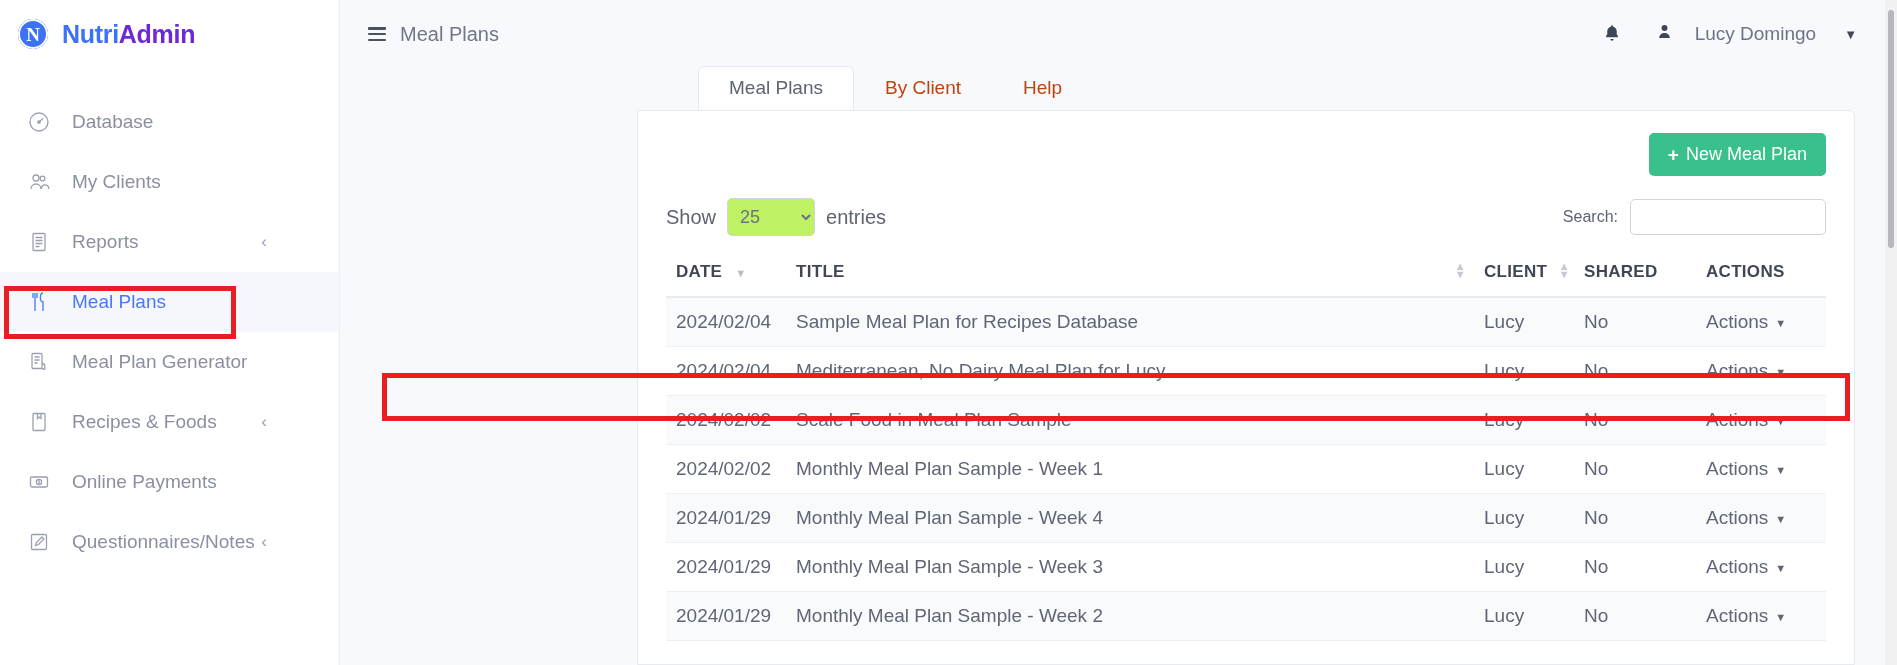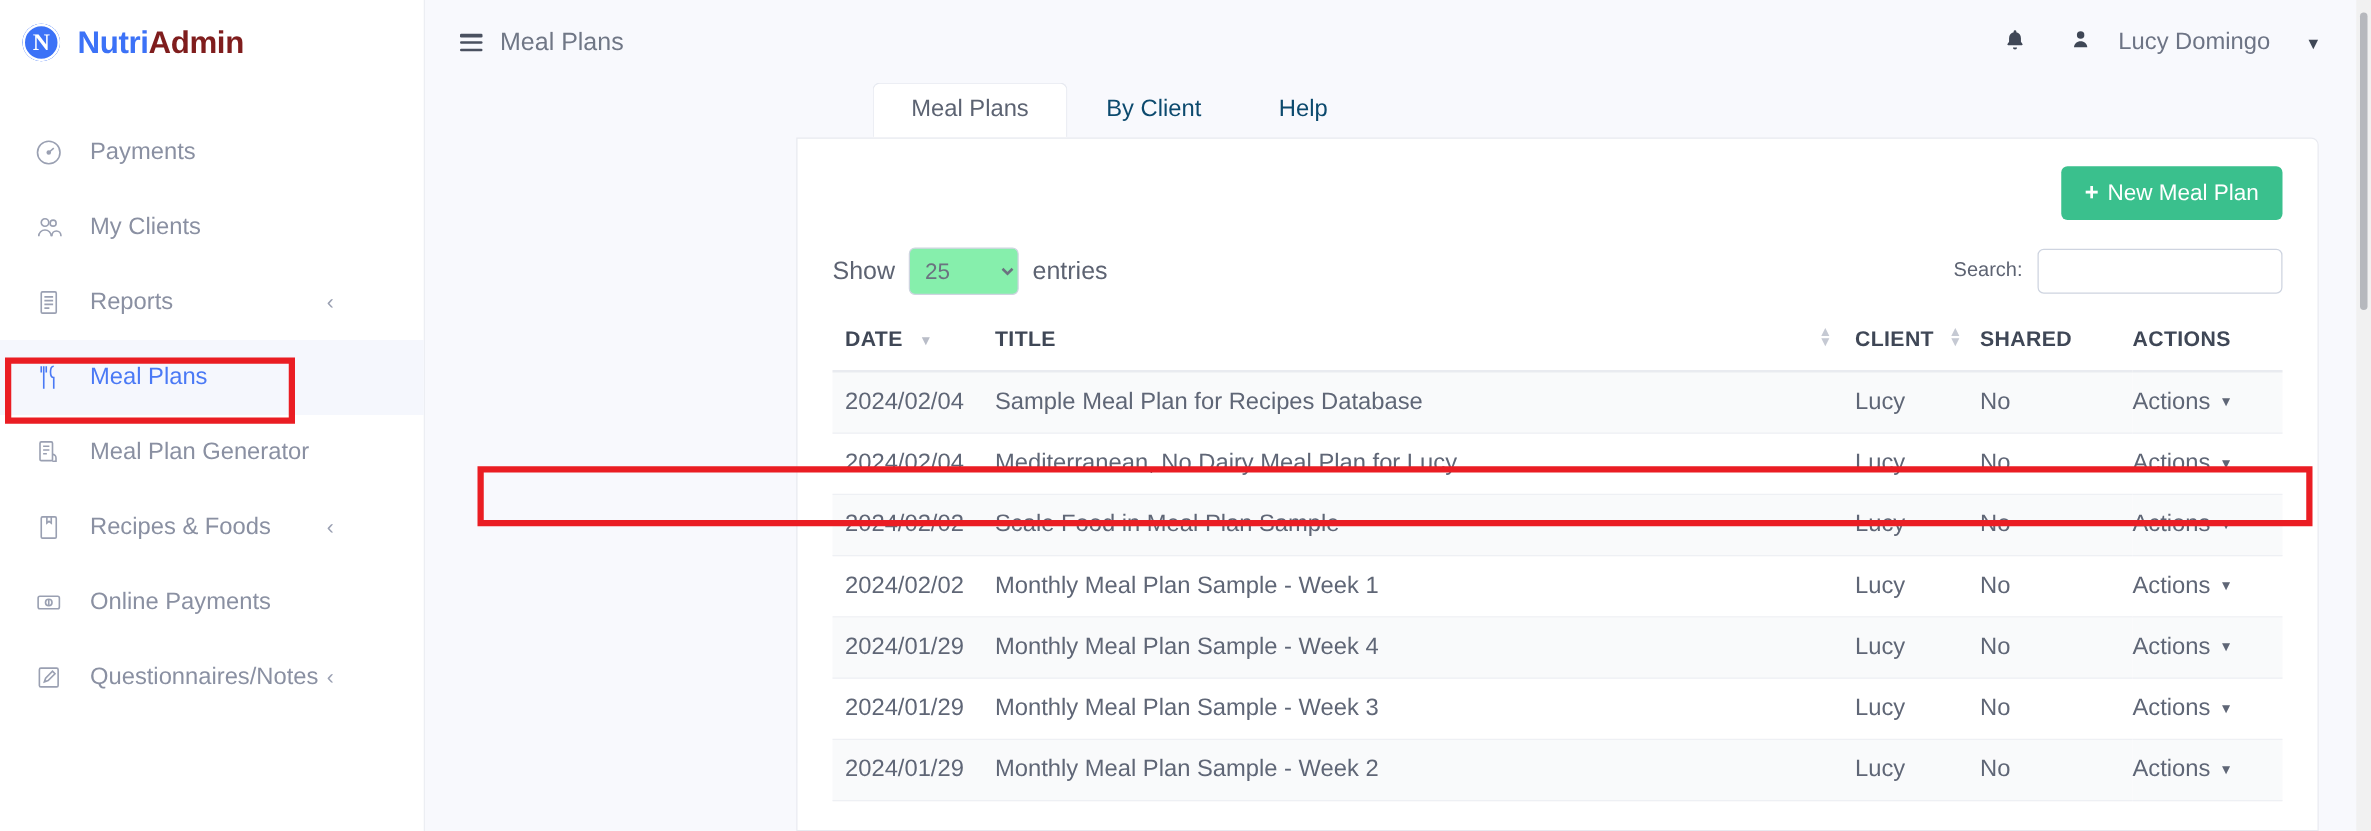--- a/index.html
+++ b/index.html
@@ -31,21 +31,21 @@
     width: 30px; height: 30px; border-radius: 50%;
     background: #3c72f7;
     display: flex; align-items: center; justify-content: center;
     color: #fff; font-weight: bold; font-size: 19px;
     font-family: "Liberation Serif", serif;
     line-height: 1;
     box-shadow: inset 0 0 0 2px #ffffff, inset 0 0 0 3px #3c72f7;
   }
   .brand-text { font-size: 25px; letter-spacing: -0.3px; }
   .brand-text .b1 { color: #3c72f7; font-weight: bold; }
-  .brand-text .b2 { color: #7f1d1d; font-weight: bold; }
+  .brand-text .b2 { color: #6d28d9; font-weight: bold; }
 
   .nav { margin-top: 24px; }
   .nav-item {
     display: flex; align-items: center;
     height: 60px;
     padding-left: 22px;
     color: #8a90a2;
     font-size: 19px;
     position: relative;
     cursor: pointer;
@@ -101,21 +101,21 @@
   .tabs {
     display: flex; align-items: flex-end;
     padding-left: 358px;
     height: 44px;
     position: absolute; top: 66px; left: 0; right: 0;
   }
   .tab {
     padding: 0 30px;
     height: 44px;
     display: flex; align-items: center;
-    font-size: 19px; color: #0c4a6e;
+    font-size: 19px; color: #c2410c;
     cursor: pointer;
     border: 1px solid transparent;
     border-radius: 6px 6px 0 0;
     position: relative;
     white-space: nowrap;
   }
   .tab.active {
     background: #ffffff;
     border-color: #e6e9f0;
     border-bottom-color: #ffffff;
@@ -152,21 +152,21 @@
     margin-top: 22px;
   }
   .show-entries { display: flex; align-items: center; gap: 11px; font-size: 20px; color: #5d6372; }
   .entries-select {
     font-size: 18px;
     font-family: "Liberation Sans", sans-serif;
     color: #6b7280;
     padding: 7px 8px;
     border: 1px solid #ced4e0;
     border-radius: 5px;
-    background: #86efac;
+    background: #bef264;
     width: 88px;
     cursor: pointer;
   }
   .search-wrap { margin-left: auto; display: flex; align-items: center; gap: 12px; }
   .search-label { font-size: 16px; color: #5d6372; }
   .search-input {
     width: 196px; height: 36px;
     border: 1px solid #ced4e0;
     border-radius: 5px;
     background: #ffffff;
@@ -252,21 +252,21 @@
     <nav class="nav">
 
       <div class="nav-item">
         <span class="nav-icon">
           <svg width="24" height="24" viewBox="0 0 24 24" fill="none" stroke="currentColor" stroke-width="1.3">
             <circle cx="12" cy="12" r="9"></circle>
               <path d="M12 12 L16 8.5"></path>
               <circle cx="12" cy="12" r="1.2" fill="currentColor"></circle>
           </svg>
         </span>
-        <span class="nav-label">Payments</span>
+        <span class="nav-label">Database</span>
       </div>
 
       <div class="nav-item">
         <span class="nav-icon">
           <svg width="24" height="24" viewBox="0 0 24 24" fill="none" stroke="currentColor" stroke-width="1.3">
             <circle cx="9" cy="8" r="3"></circle>
               <circle cx="15.5" cy="8.5" r="2.4"></circle>
             <path d="M4 19c0-3 2.3-5 5-5s5 2 5 5"></path>
               <path d="M14.5 19c0-2.6 1.6-4.2 3.6-4.2S21.8 16.4 21.8 19"></path>
           </svg>

